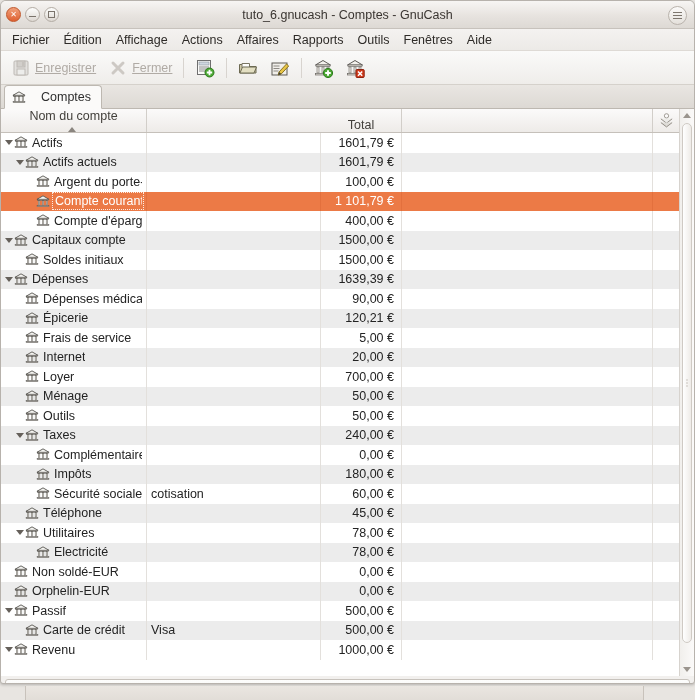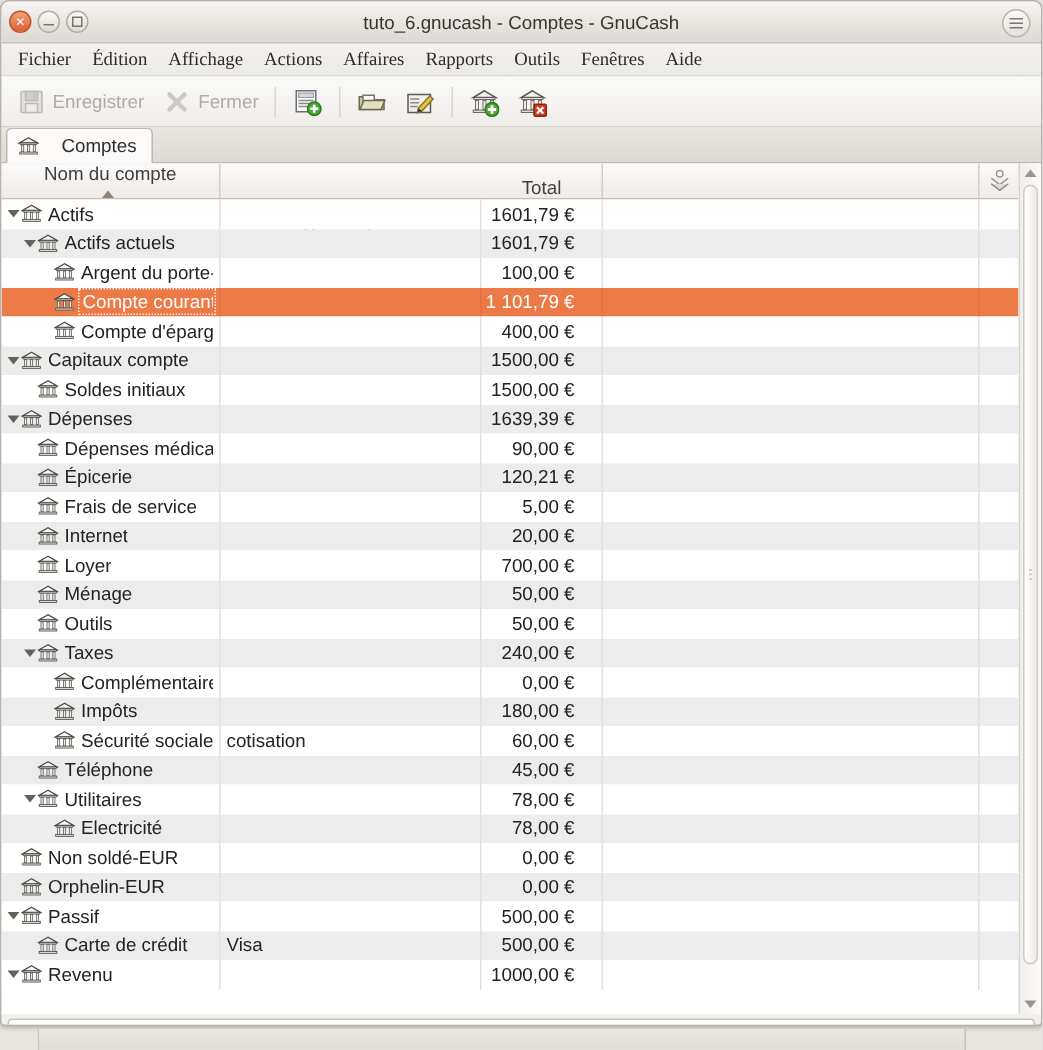--- a/index.html
+++ b/index.html
@@ -104,21 +104,20 @@
     display: flex;
     align-items: center;
     padding-left: 4px;
   }
   .menuitem {
     padding: 2px 7px;
     font-size: 12.5px;
     color: #2e2b28;
     border-radius: 2px;
     white-space: nowrap;
-    font-family: Liberation Serif, serif;
   }
 
   
   .toolbar {
     height: 33px;
     background: linear-gradient(to bottom, #fafaf9, #efedea);
     border-bottom: 1px solid #d5d1cb;
     display: flex;
     align-items: center;
     padding-left: 4px;
@@ -126,21 +125,21 @@
   }
   .tbtn {
     display: flex;
     align-items: center;
     gap: 4px;
     padding: 3px 6px;
     border-radius: 3px;
     font-size: 12.5px;
     white-space: nowrap;
   }
-  .tbtn.disabled { color: #b0aba5; }
+  .tbtn.disabled { color: #b0aba5; text-decoration: underline; }
   .tsep {
     width: 1px; height: 20px;
     background: #d8d4cf;
     margin: 0 5px;
   }
   .ticon { width: 20px; height: 20px; display:block; }
 
   
   .tabstrip {
     height: 24px;
@@ -228,21 +227,21 @@
     display: flex;
     align-items: center;
     border-right: 1px solid #e3e0dc;
     padding: 0 4px;
     overflow: hidden;
     white-space: nowrap;
   }
   .trow.sel .cell { border-right-color: #e3703d; }
   .cell.name  { width: 146px; padding-left: 2px; }
   .cell.desc  { width: 174px; }
-  .cell.total { width: 81px; justify-content: flex-end; padding-right: 18px; }
+  .cell.total { width: 81px; justify-content: flex-end; padding-right: 7px; }
   .cell.filler{ flex: 1 1 auto; }
   .cell.optcol{ width: 26px; border-right: none; }
 
   .expander {
     width: 11px; flex: 0 0 11px;
     display: flex; align-items: center; justify-content: center;
   }
   .expander .tri {
     width: 0; height: 0;
     border-left: 4px solid transparent;

